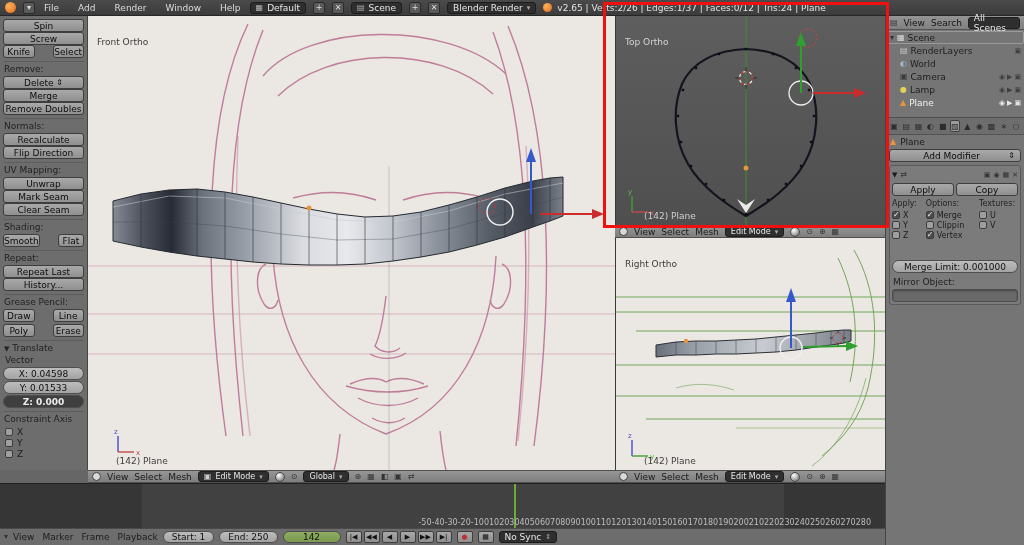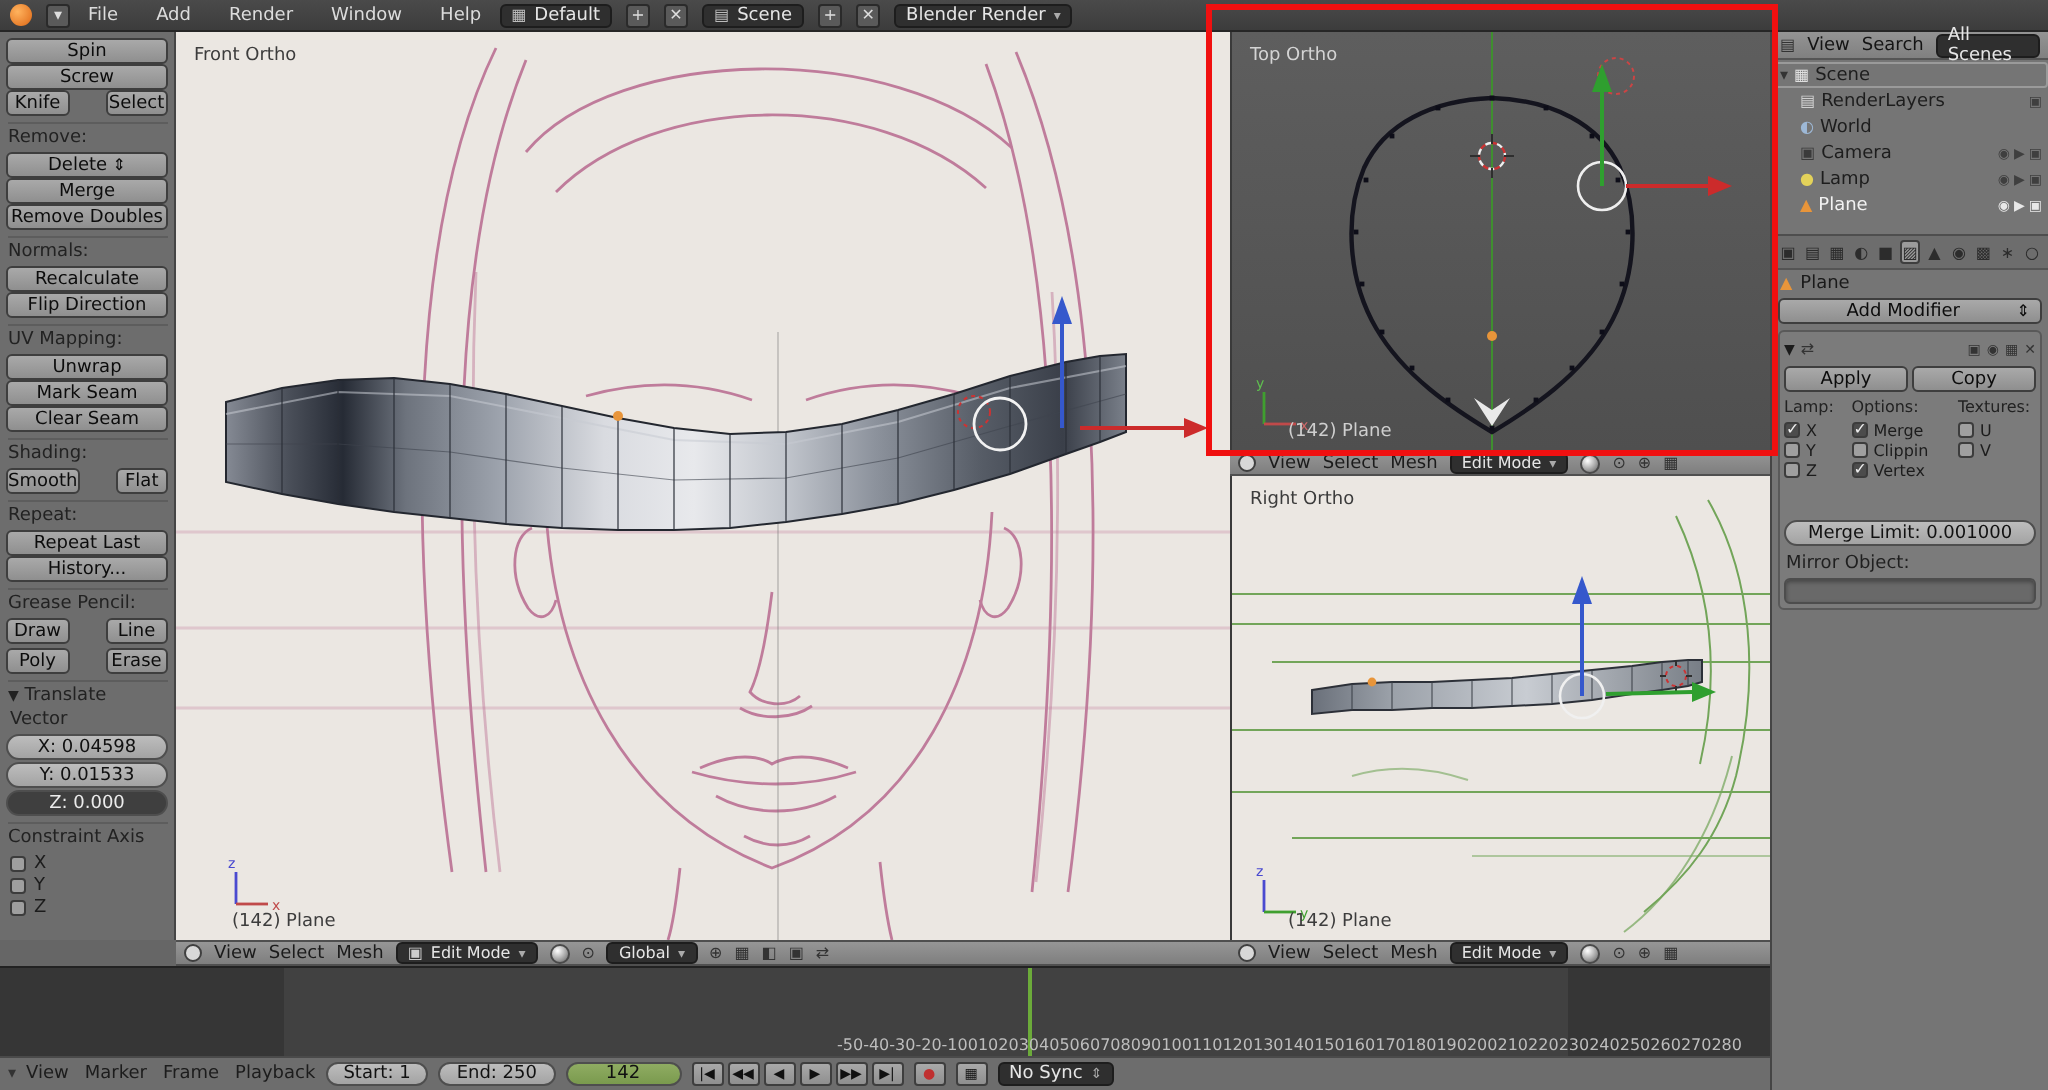--- a/index.html
+++ b/index.html
@@ -26,33 +26,33 @@
   #toolshelf { left:0; top:16px; width:88px; height:454px; background:#6d6d6d;
                border-right:1px solid #454545; padding:3px 3px 0 3px; overflow:hidden; }
   .tbtn { display:flex; align-items:center; justify-content:center; width:100%; height:13px;
           background:linear-gradient(#a9a9a9,#8f8f8f); border:1px solid #3e3e3e; border-radius:3px;
           color:#0c0c0c; margin-bottom:0; font-size:9px; }
   .thalf { display:flex; gap:18px; margin-bottom:2px; }
   .thalf .tbtn { margin-bottom:0; }
   .tsec { color:#222; font-size:9px; margin:3px 0 2px 1px; border-top:1px solid #5d5d5d; padding-top:2px; }
   .numf { display:flex; align-items:center; justify-content:center; height:13px; border-radius:7px;
           background:linear-gradient(#bdbdbd,#a3a3a3); border:1px solid #4e4e4e; color:#111; margin-bottom:1px; }
-  .numf.dark { background:#3f3f3f; color:#ececec; }
+  .numf.dark { background:#3f3f3f; color:#ececec;font-weight:bold; }
   .cbrow { display:flex; align-items:center; gap:4px; height:11px; color:#1c1c1c; padding-left:2px; }
   .cb { display:inline-block; width:8px; height:8px; background:#9f9f9f; border:1px solid #3c3c3c;
         border-radius:2px; position:relative; }
   .cb.on { background:#4c4c4c; }
   .cb.on::after { content:"✓"; position:absolute; left:0px; top:-2px; color:#f0f0f0; font-size:8px; }
 
   
   .vp { overflow:hidden; }
   #vp-front { left:88px; top:16px; width:527px; height:454px; background:#ebe7e2; }
   #vp-top   { left:615px; top:16px; width:270px; height:209px; background:linear-gradient(#5e5e5e,#4f4f4f); border-left:1px solid #3a3a3a; }
   #vp-right { left:615px; top:238px; width:270px; height:232px; background:#ebe7e2; border-left:1px solid #3a3a3a; }
-  .vp-label { position:absolute; left:9px; top:7px; color:#3c3c3c; font-size:9px; }
+  .vp-label { position:absolute; left:9px; top:21px; color:#3c3c3c; font-size:9px; }
   .vp-label.light { color:#d4d4d4; }
   .obj-label { position:absolute; left:28px; bottom:4px; color:#3c3c3c; font-size:9px; }
   .obj-label.light { color:#cfcfcf; }
 
   
   .vheader { height:13px; background:linear-gradient(#969696,#7e7e7e); border-top:1px solid #4f4f4f;
              border-bottom:1px solid #4f4f4f; display:flex; align-items:center; gap:6px; padding:0 4px;
              font-size:9px; color:#1b1b1b; }
   .vheader .dd { height:11px; font-size:8px; }
   .hicon { font-size:8px; color:#333; line-height:1; }
@@ -129,20 +129,24 @@
     <span class="mini-btn">✕</span>
     <span class="dd">
       <span class="hicon" style="color:#bbb">▤</span>
       <span>Scene</span>
     </span>
     <span class="mini-btn">+</span>
     <span class="mini-btn">✕</span>
     <span class="dd">
       <span>Blender Render</span>
         <span class="arr">▾</span>
+    </span>
+    <span id="stats">
+      <span class="blogo" style="width:9px;height:9px"></span>
+      <span>v2.65 | Verts:2/26 | Edges:1/37 | Faces:0/12 | Tris:24 | Plane</span>
     </span>
   </div>
 
   <div id="toolshelf" class="abs">
     <div class="tbtn">Spin</div>
     <div class="tbtn">Screw</div>
     <div class="thalf">
       <div class="tbtn">Knife</div>
       <div class="tbtn">Select</div>
     </div>
@@ -558,21 +562,21 @@
             <span>▦</span>
             <span>✕</span>
           </span>
         </div>
         <div class="row" style="gap:2px;margin-top:2px">
           <div class="btn" style="flex:1">Apply</div>
           <div class="btn" style="flex:1">Copy</div>
         </div>
         <div class="cols">
           <div style="width:26%">
-            <div class="col-label">Lamp:</div>
+            <div class="col-label">Apply:</div>
             <div class="cbrow">
                 <span class="cb on"></span>
                 <span>X</span>
               </div>
             <div class="cbrow">
                 <span class="cb"></span>
                 <span>Y</span>
               </div>
             <div class="cbrow">
                 <span class="cb"></span>

